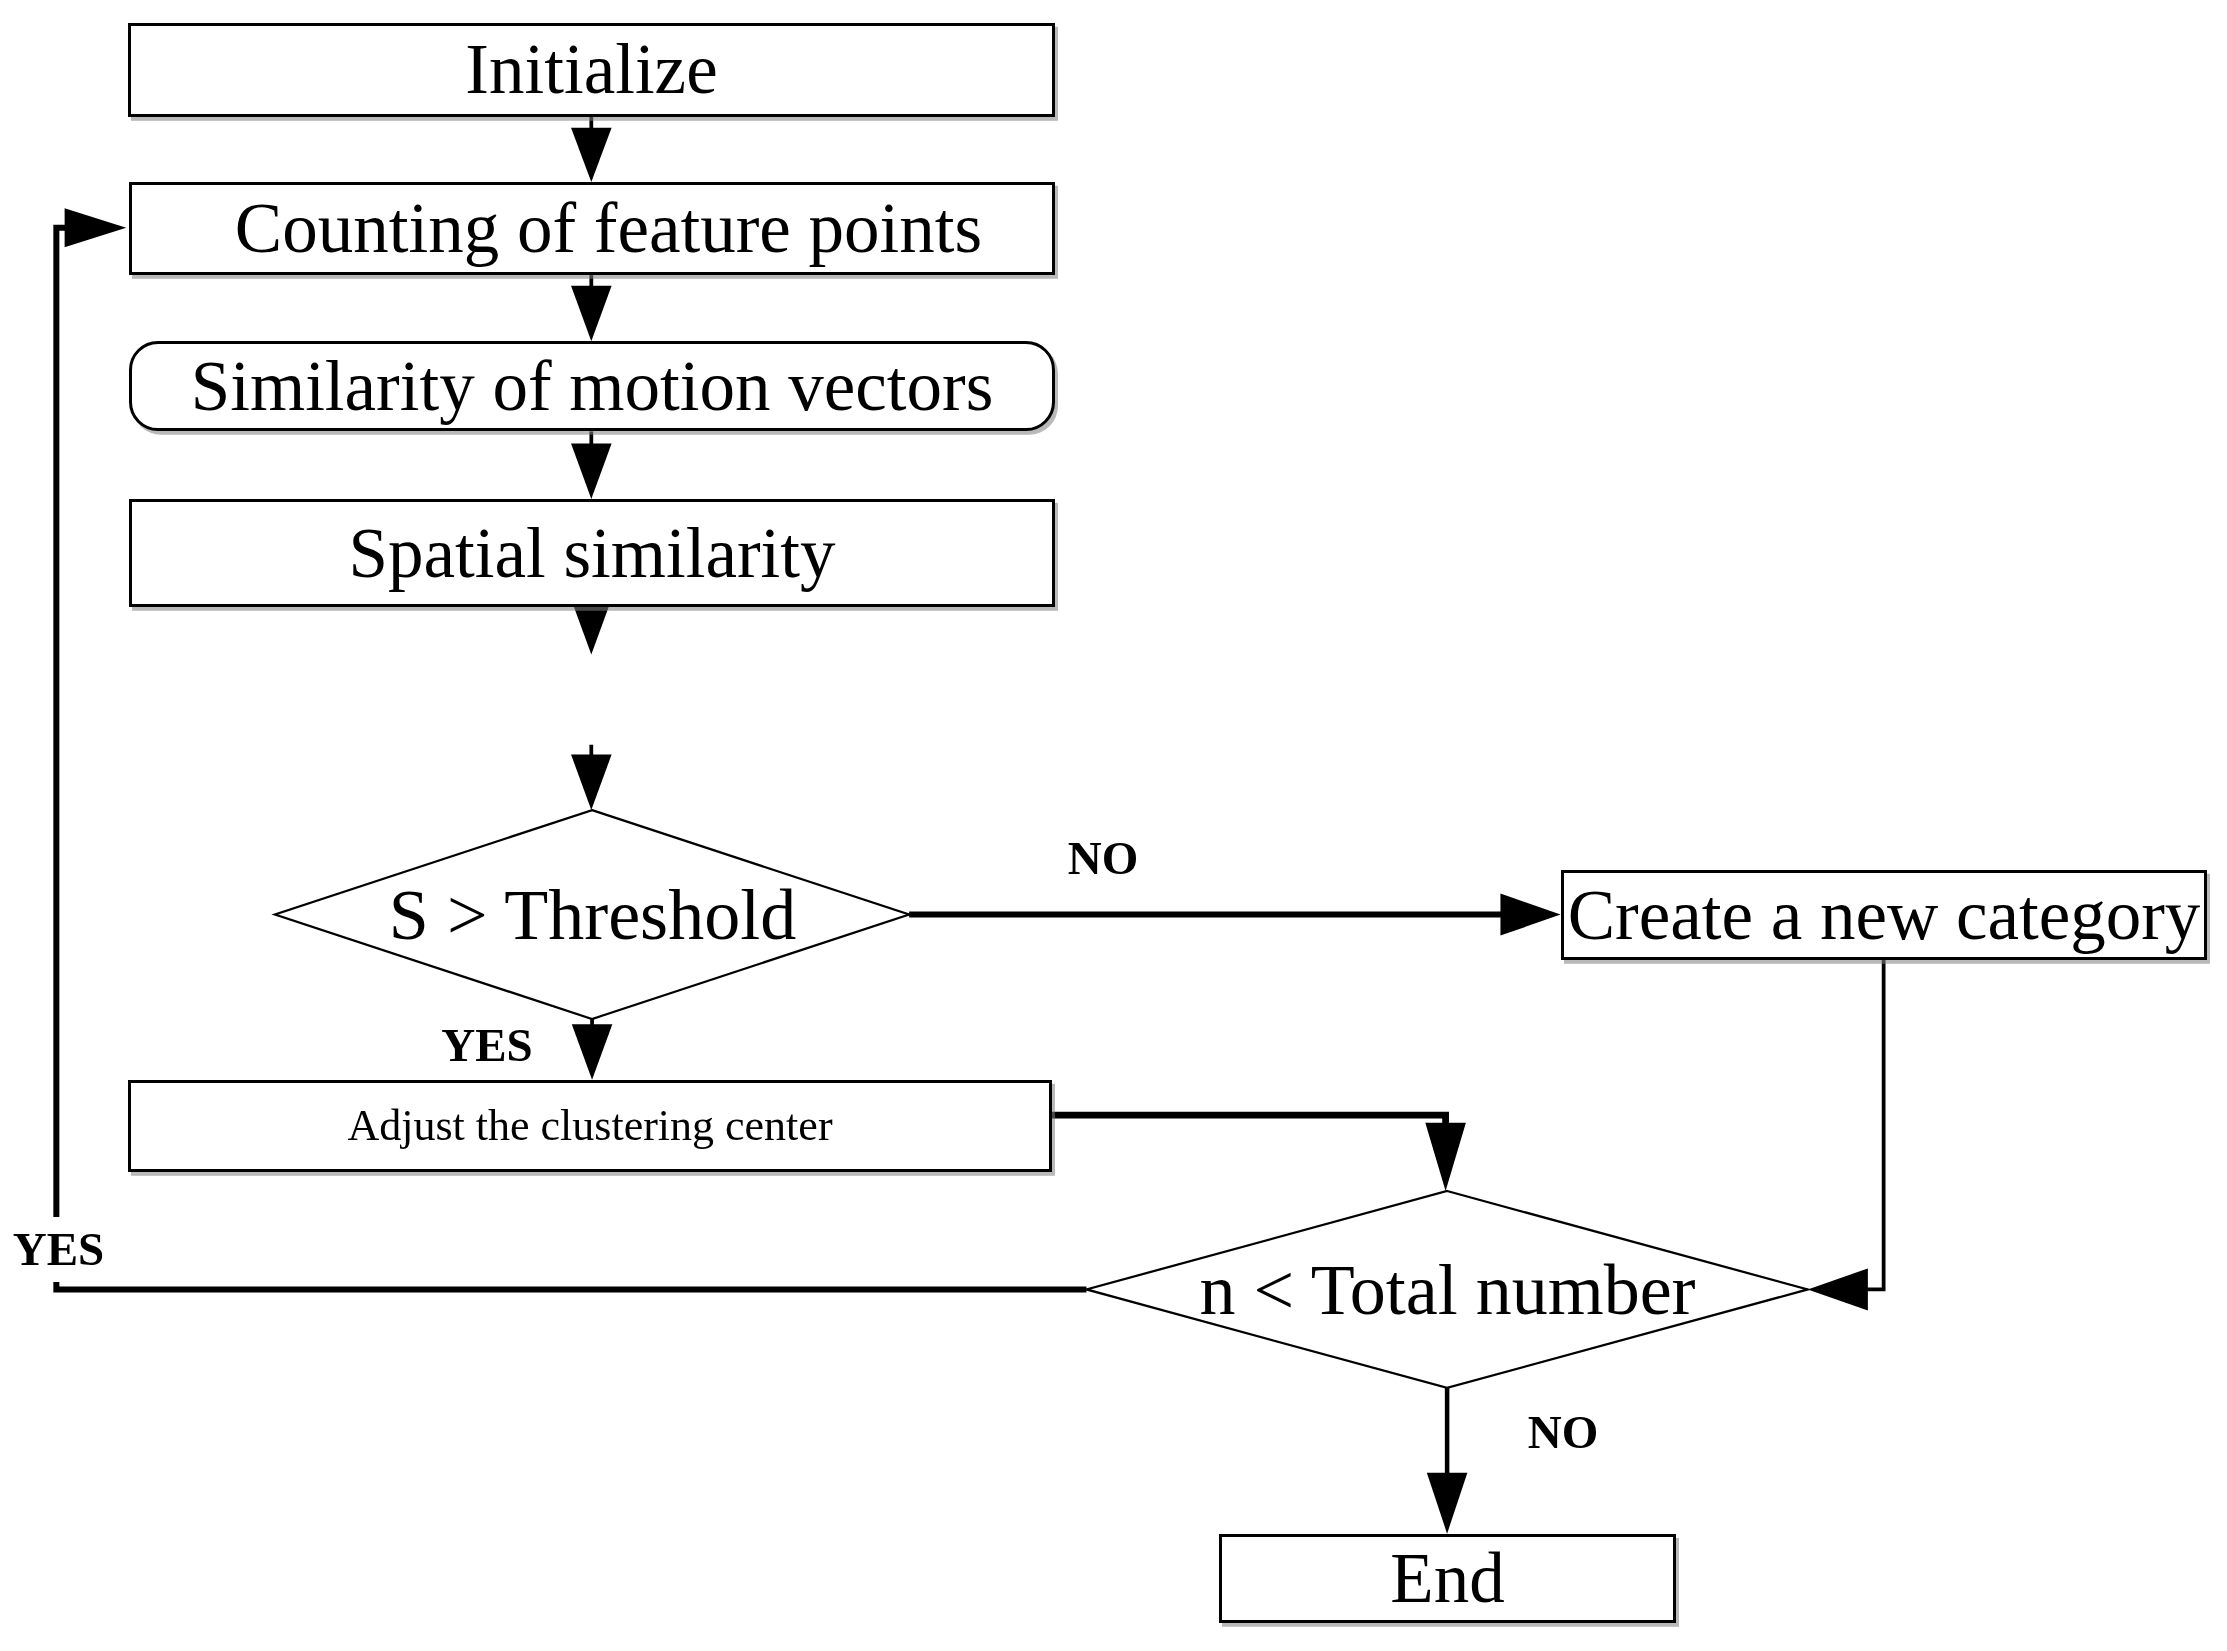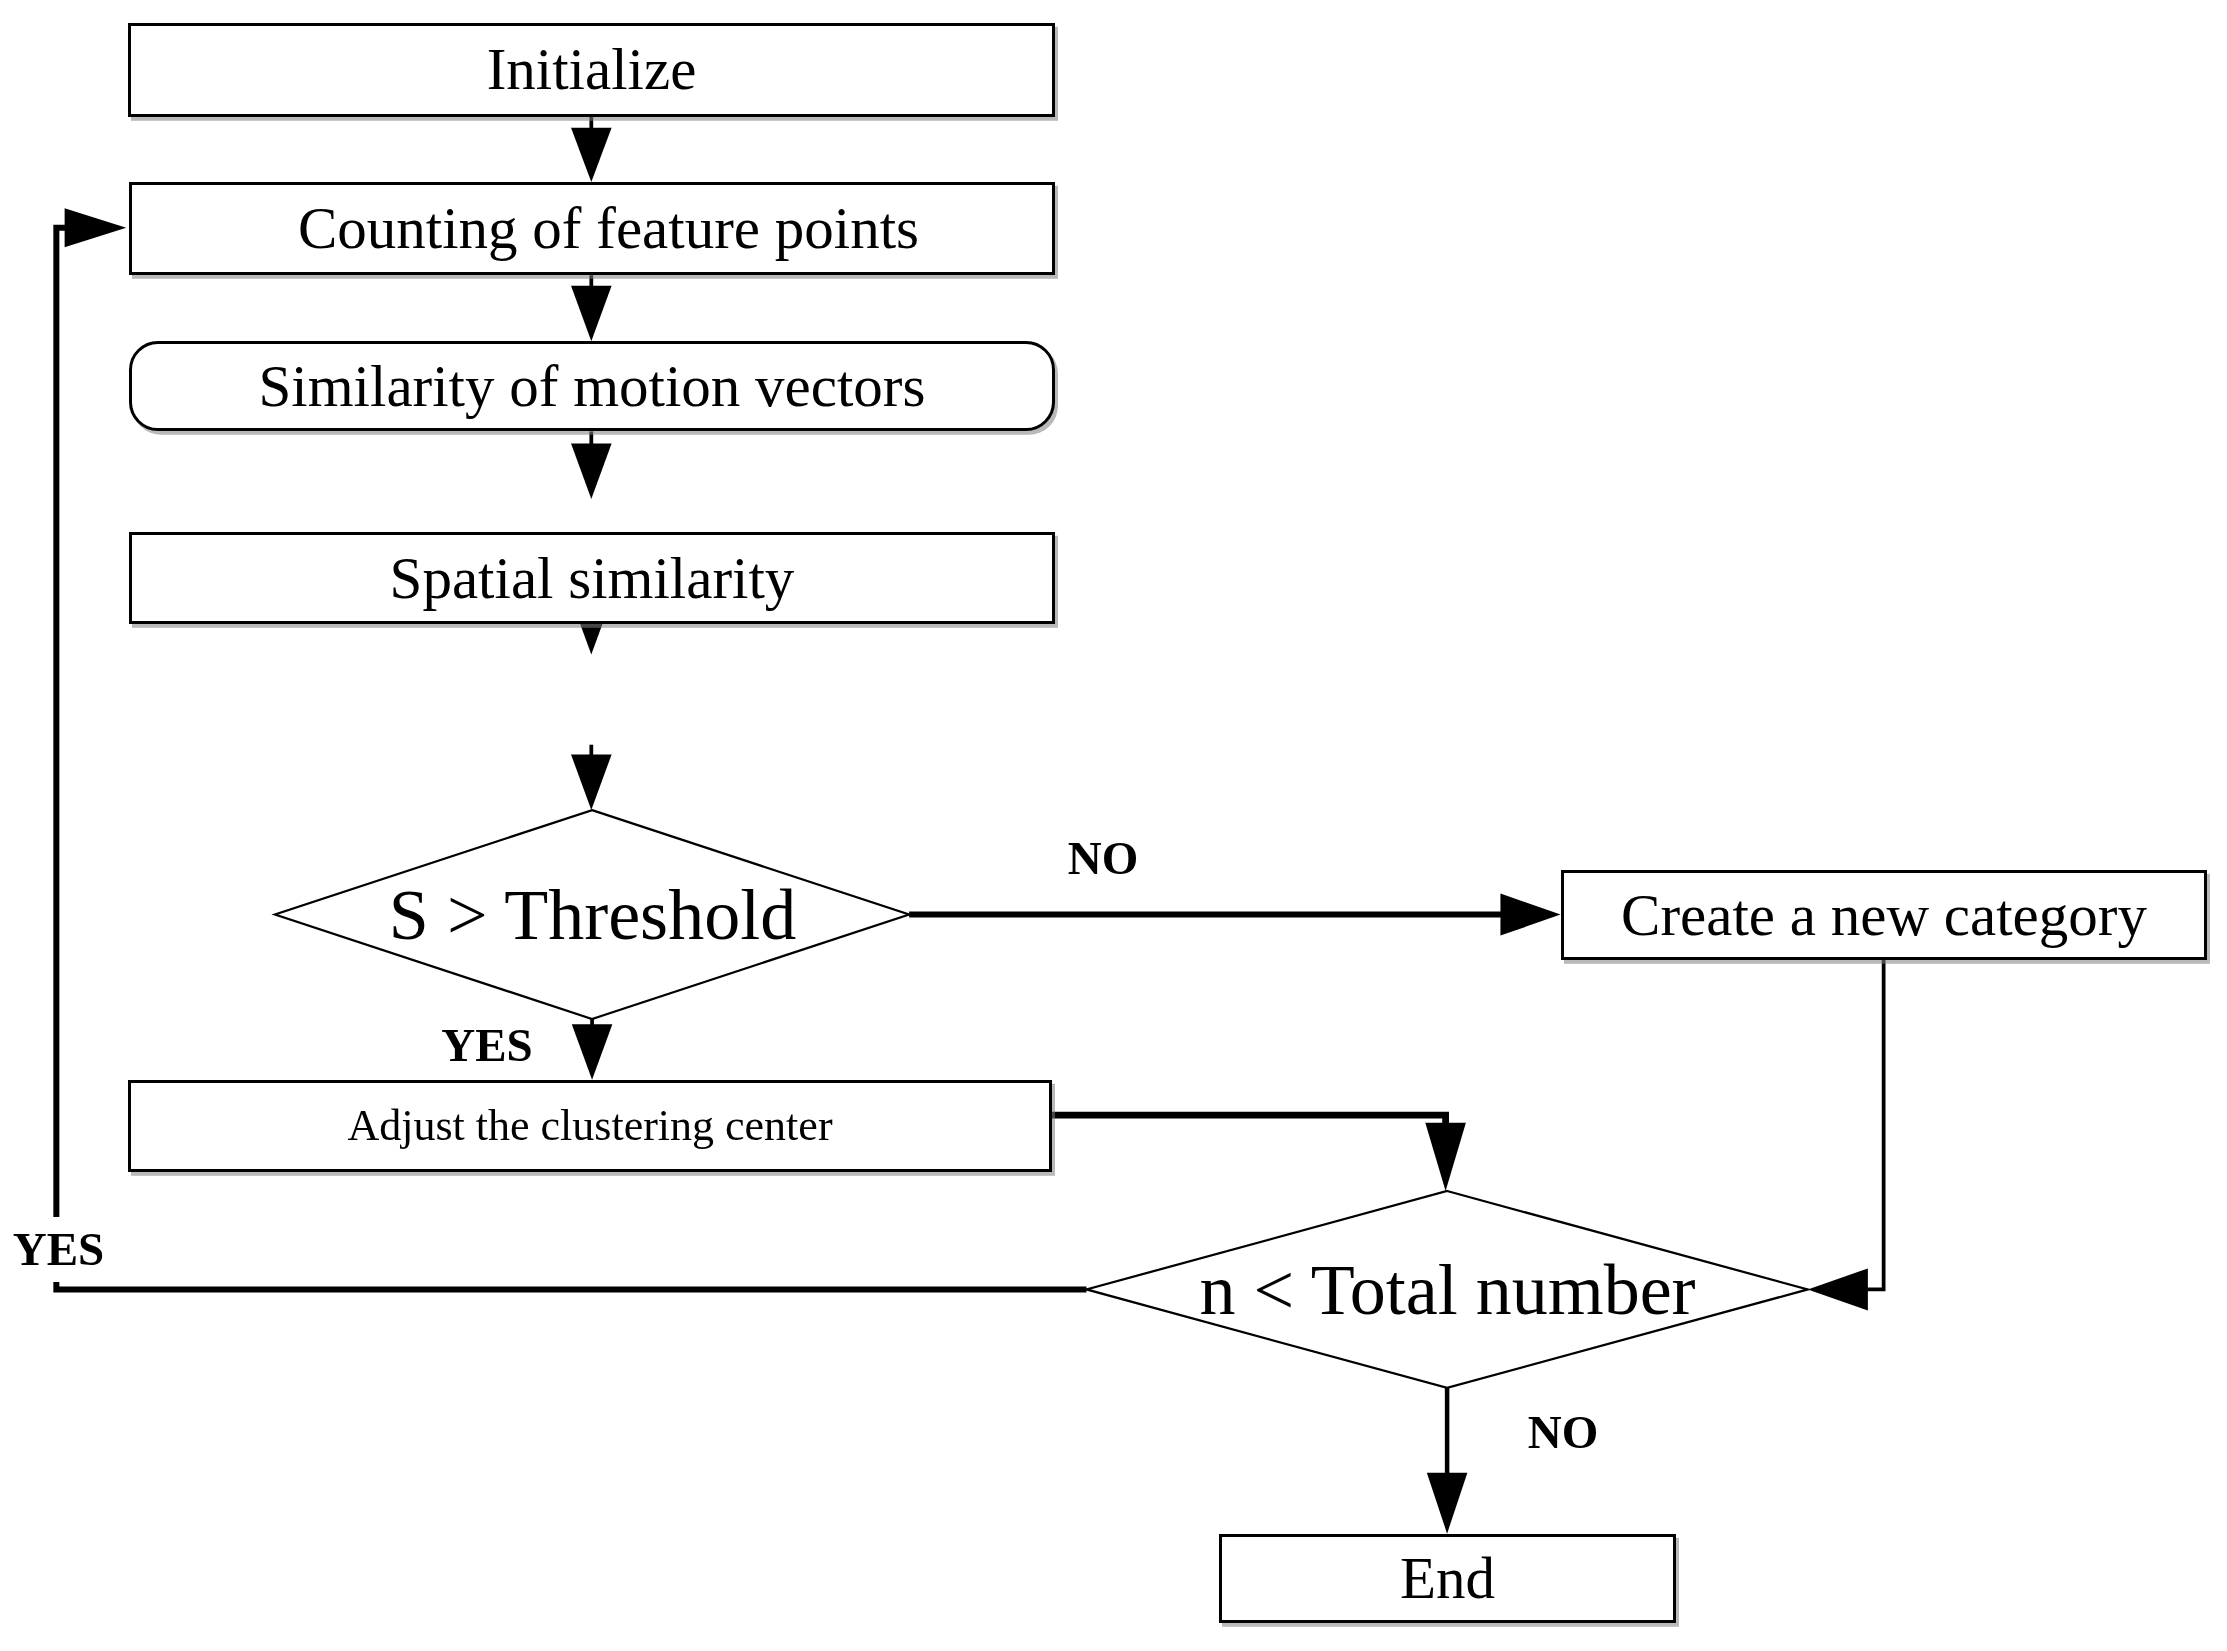--- a/index.html
+++ b/index.html
@@ -11,21 +11,21 @@
     color:#000;
     overflow:hidden;
   }
   .layer { position:absolute; left:0; top:0; width:2227px; height:1651px; }
   .box {
     position:absolute;
     background:#ffffff;
     border:3px solid #000000;
     box-sizing:border-box;
     display:flex; align-items:center; justify-content:center;
-    font-size:59px;
+    font-size:71px;
     line-height:1;
     white-space:nowrap;
     box-shadow:3px 3.8px 0 rgba(128,128,128,0.55);
   }
   .box.big { font-size:44px; }
   .diamond-label {
     position:absolute;
     display:flex; align-items:center; justify-content:center;
     font-size:72px; line-height:1; white-space:nowrap;
   }
@@ -83,21 +83,21 @@
     <path d="M 1446 1716 L 75 1716 L 75 303 L 88 303" stroke-width="8"></path>
     <polygon class="head" points="86,277 86,329 168,303"></polygon>
   </svg>
 
   <div class="box" style="left:128px; top:22.5px;  width:927px; height:94px;">Initialize</div>
 
   <div class="box" style="left:129px; top:182px; width:926px; height:93px;padding-left:33px;">Counting of feature points</div>
 
   <div class="box" style="left:129px; top:341px; width:926px; height:90px;border-radius:29px;">Similarity of motion vectors</div>
 
-  <div class="box" style="left:129px; top:499px; width:926px; height:92px;margin-top:33px;">Spatial similarity</div>
+  <div class="box" style="left:129px; top:499px; width:926px; height:108px;">Spatial similarity</div>
 
 
   <div class="box big" style="left:128px; top:1080px; width:924px; height:92px;">Adjust the clustering center</div>
 
   <div class="box" style="left:1561px; top:870px; width:646px; height:90px;">Create a new category</div>
 
   <div class="box" style="left:1219px; top:1534px; width:457px; height:89px;">End</div>
 
   <div class="diamond-label" style="left:367px; top:870px; width:451px; height:90px;">S &gt; Threshold</div>
 

